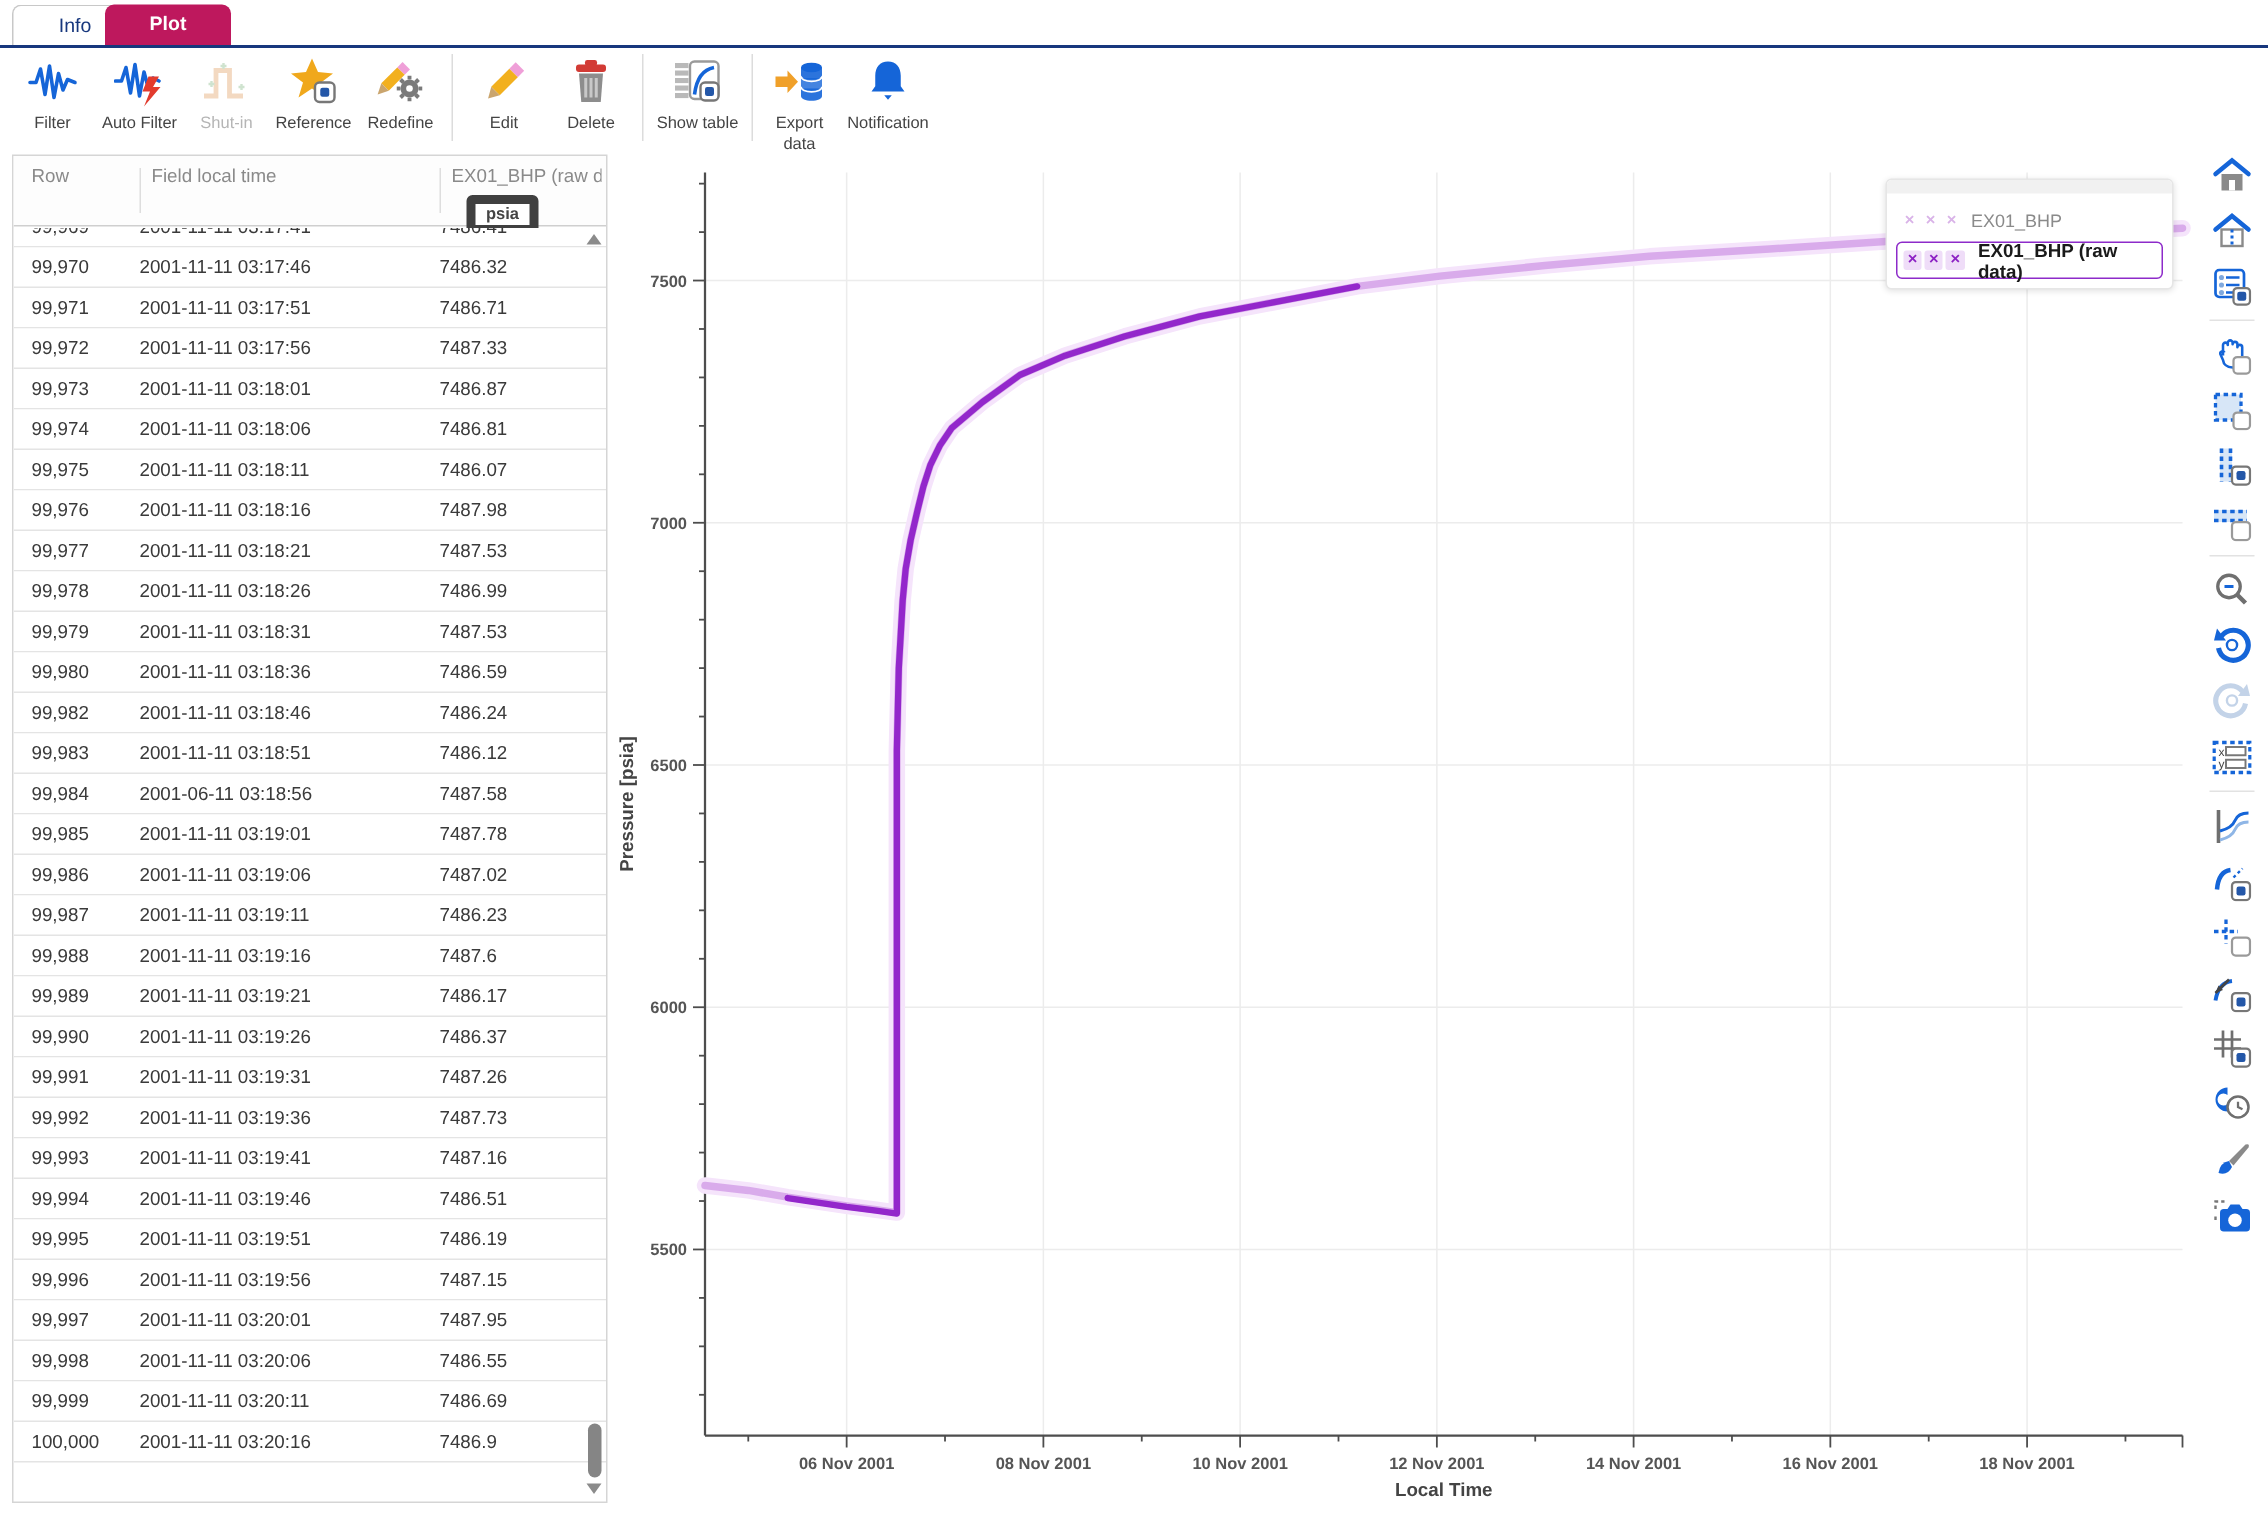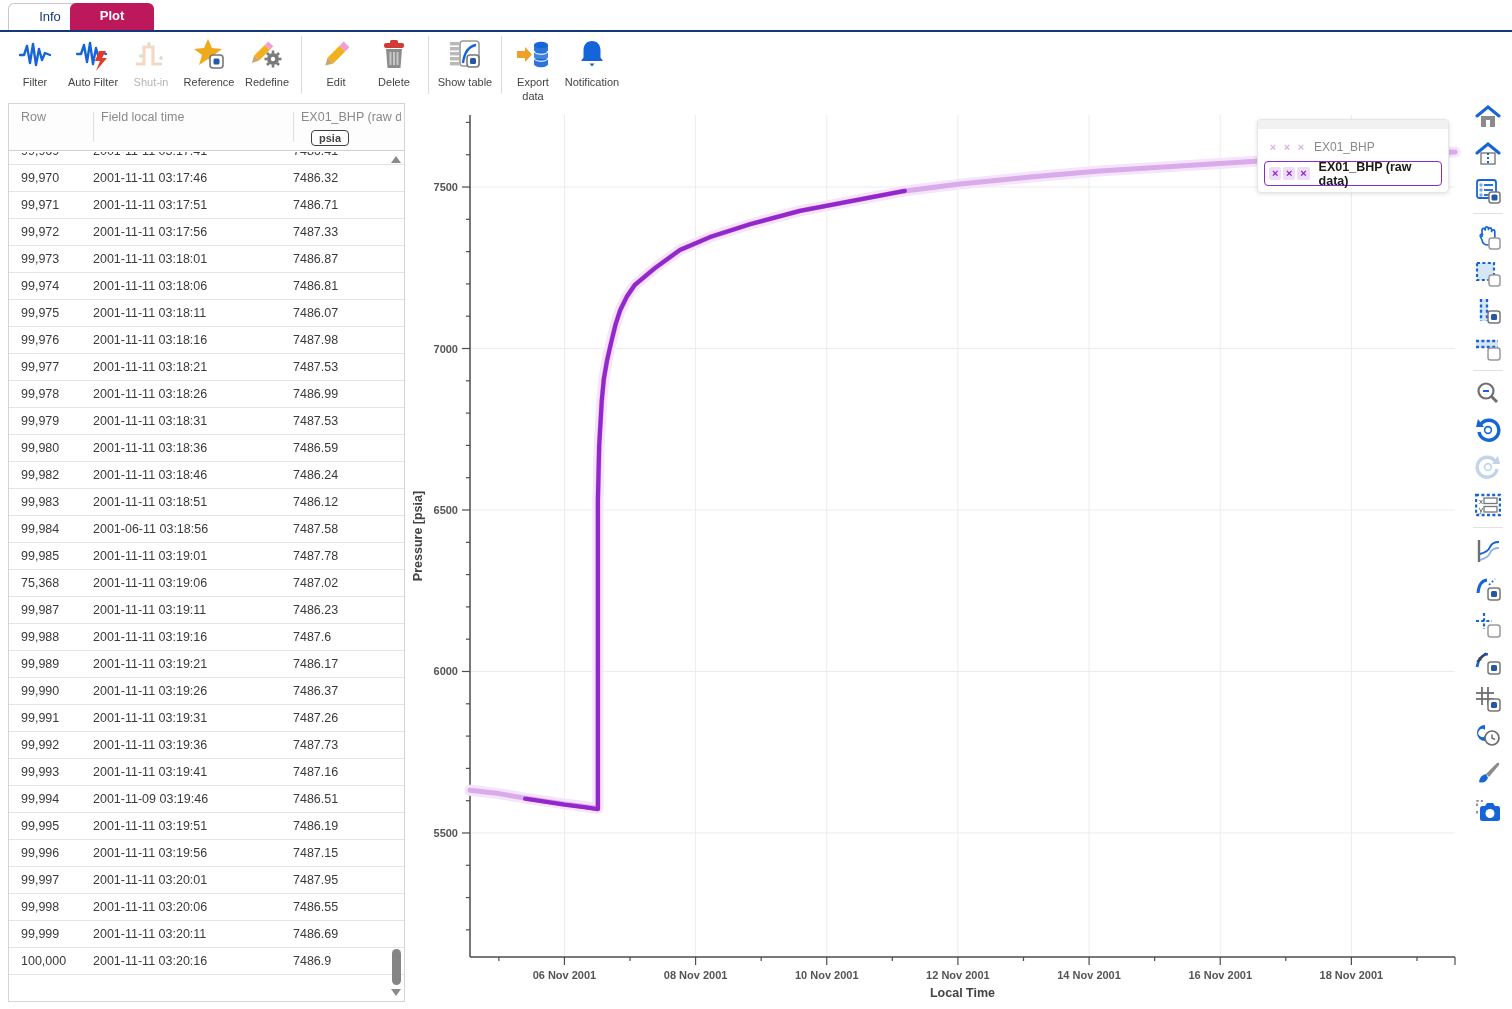--- a/index.html
+++ b/index.html
@@ -24,21 +24,21 @@
   .titem.disabled .lbl { color:#b5b5b5; }
   .tsep { width:1px; height:58px; background:#dcdcdc; margin:3px 5px 0 5px; }
 
   
   .tablepanel { position:absolute; left:8px; top:103px; width:397px; height:899px;
     border:1px solid #d5d5d5; background:#fff; overflow:hidden; }
   .thead { position:relative; height:47px; border-bottom:1px solid #cfcfcf; background:#fdfdfd; }
   .thead .hc { position:absolute; top:6px; font-size:12.5px; color:#8a8a8a; white-space:nowrap; }
   .hc1 { left:12px; } .hc2 { left:92px; } .hc3 { left:292px; max-width:100px; overflow:hidden; }
   .unit-badge { position:absolute; left:302px; top:26px; font-size:11px; color:#444; font-weight:bold;
-    border:1px solid #404040; border-radius:4px; padding:1px 7px; background:#fff; }
+    border:6px solid #404040; border-radius:4px; padding:1px 7px; background:#fff; }
   .hsep { position:absolute; top:8px; width:1px; height:30px; background:#dedede; }
   .tbody { position:absolute; left:0; top:48px; right:0; bottom:0; overflow:hidden; }
   .tbody-inner { margin-top:-14px; }
   .trow { display:flex; height:27px; line-height:26px; border-bottom:1px solid #e4e4e4;
     font-size:12.5px; color:#3a3a3a; background:#fff; }
   .trow .c1 { width:84px; padding-left:12px; }
   .trow .c2 { width:200px; }
   .trow .c3 { flex:1; }
   
   .tscroll-up { position:absolute; right:3px; top:52px; width:0; height:0;
@@ -300,21 +300,21 @@
           <span class="c1">99,984</span>
           <span class="c2">2001-06-11 03:18:56</span>
           <span class="c3">7487.58</span>
         </div>
         <div class="trow">
           <span class="c1">99,985</span>
           <span class="c2">2001-11-11 03:19:01</span>
           <span class="c3">7487.78</span>
         </div>
         <div class="trow">
-          <span class="c1">75,368</span>
+          <span class="c1">99,986</span>
           <span class="c2">2001-11-11 03:19:06</span>
           <span class="c3">7487.02</span>
         </div>
         <div class="trow">
           <span class="c1">99,987</span>
           <span class="c2">2001-11-11 03:19:11</span>
           <span class="c3">7486.23</span>
         </div>
         <div class="trow">
           <span class="c1">99,988</span>
@@ -341,21 +341,21 @@
           <span class="c2">2001-11-11 03:19:36</span>
           <span class="c3">7487.73</span>
         </div>
         <div class="trow">
           <span class="c1">99,993</span>
           <span class="c2">2001-11-11 03:19:41</span>
           <span class="c3">7487.16</span>
         </div>
         <div class="trow">
           <span class="c1">99,994</span>
-          <span class="c2">2001-11-09 03:19:46</span>
+          <span class="c2">2001-11-11 03:19:46</span>
           <span class="c3">7486.51</span>
         </div>
         <div class="trow">
           <span class="c1">99,995</span>
           <span class="c2">2001-11-11 03:19:51</span>
           <span class="c3">7486.19</span>
         </div>
         <div class="trow">
           <span class="c1">99,996</span>
           <span class="c2">2001-11-11 03:19:56</span>

